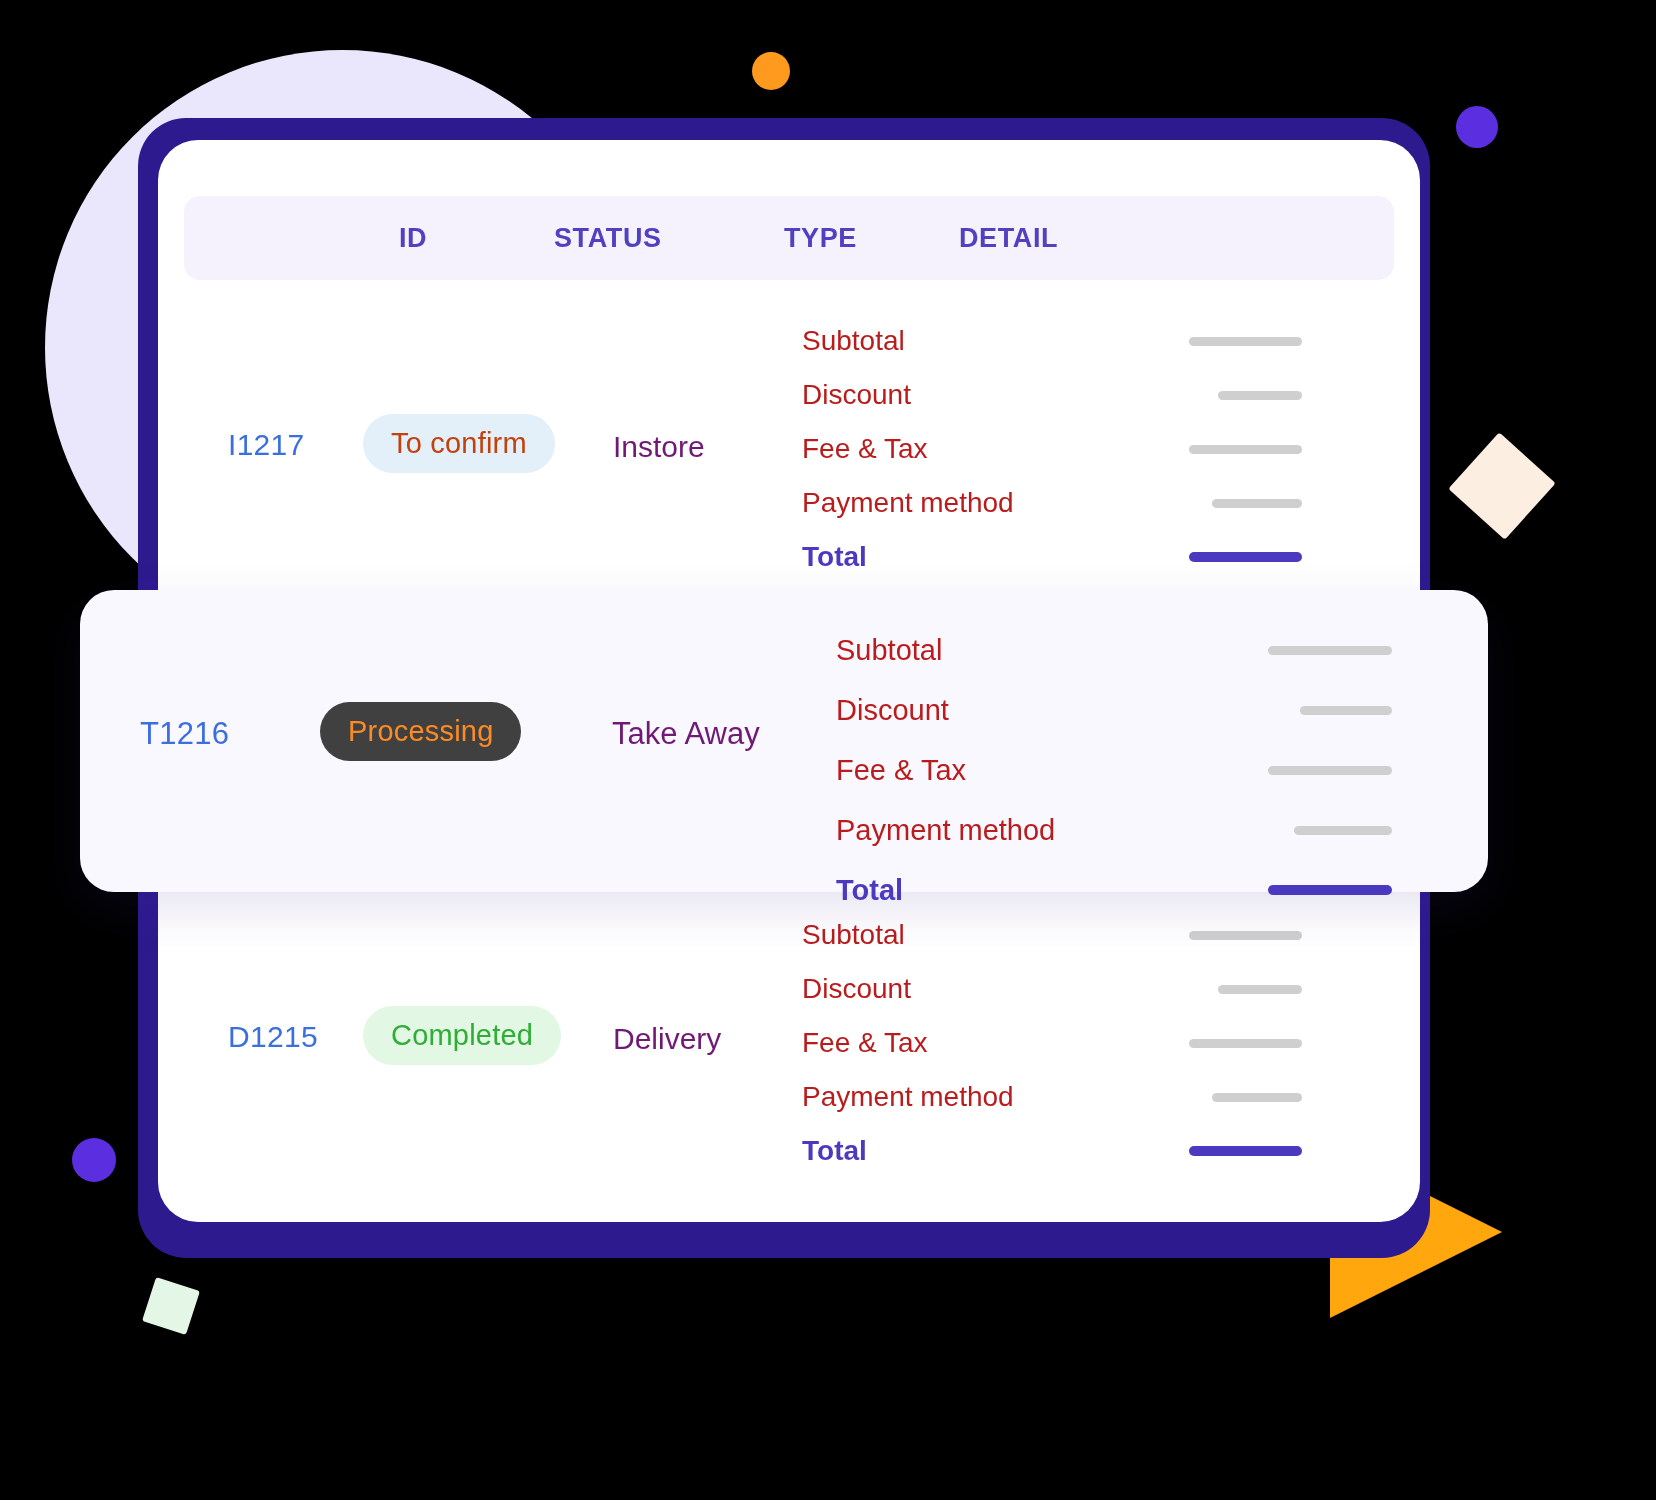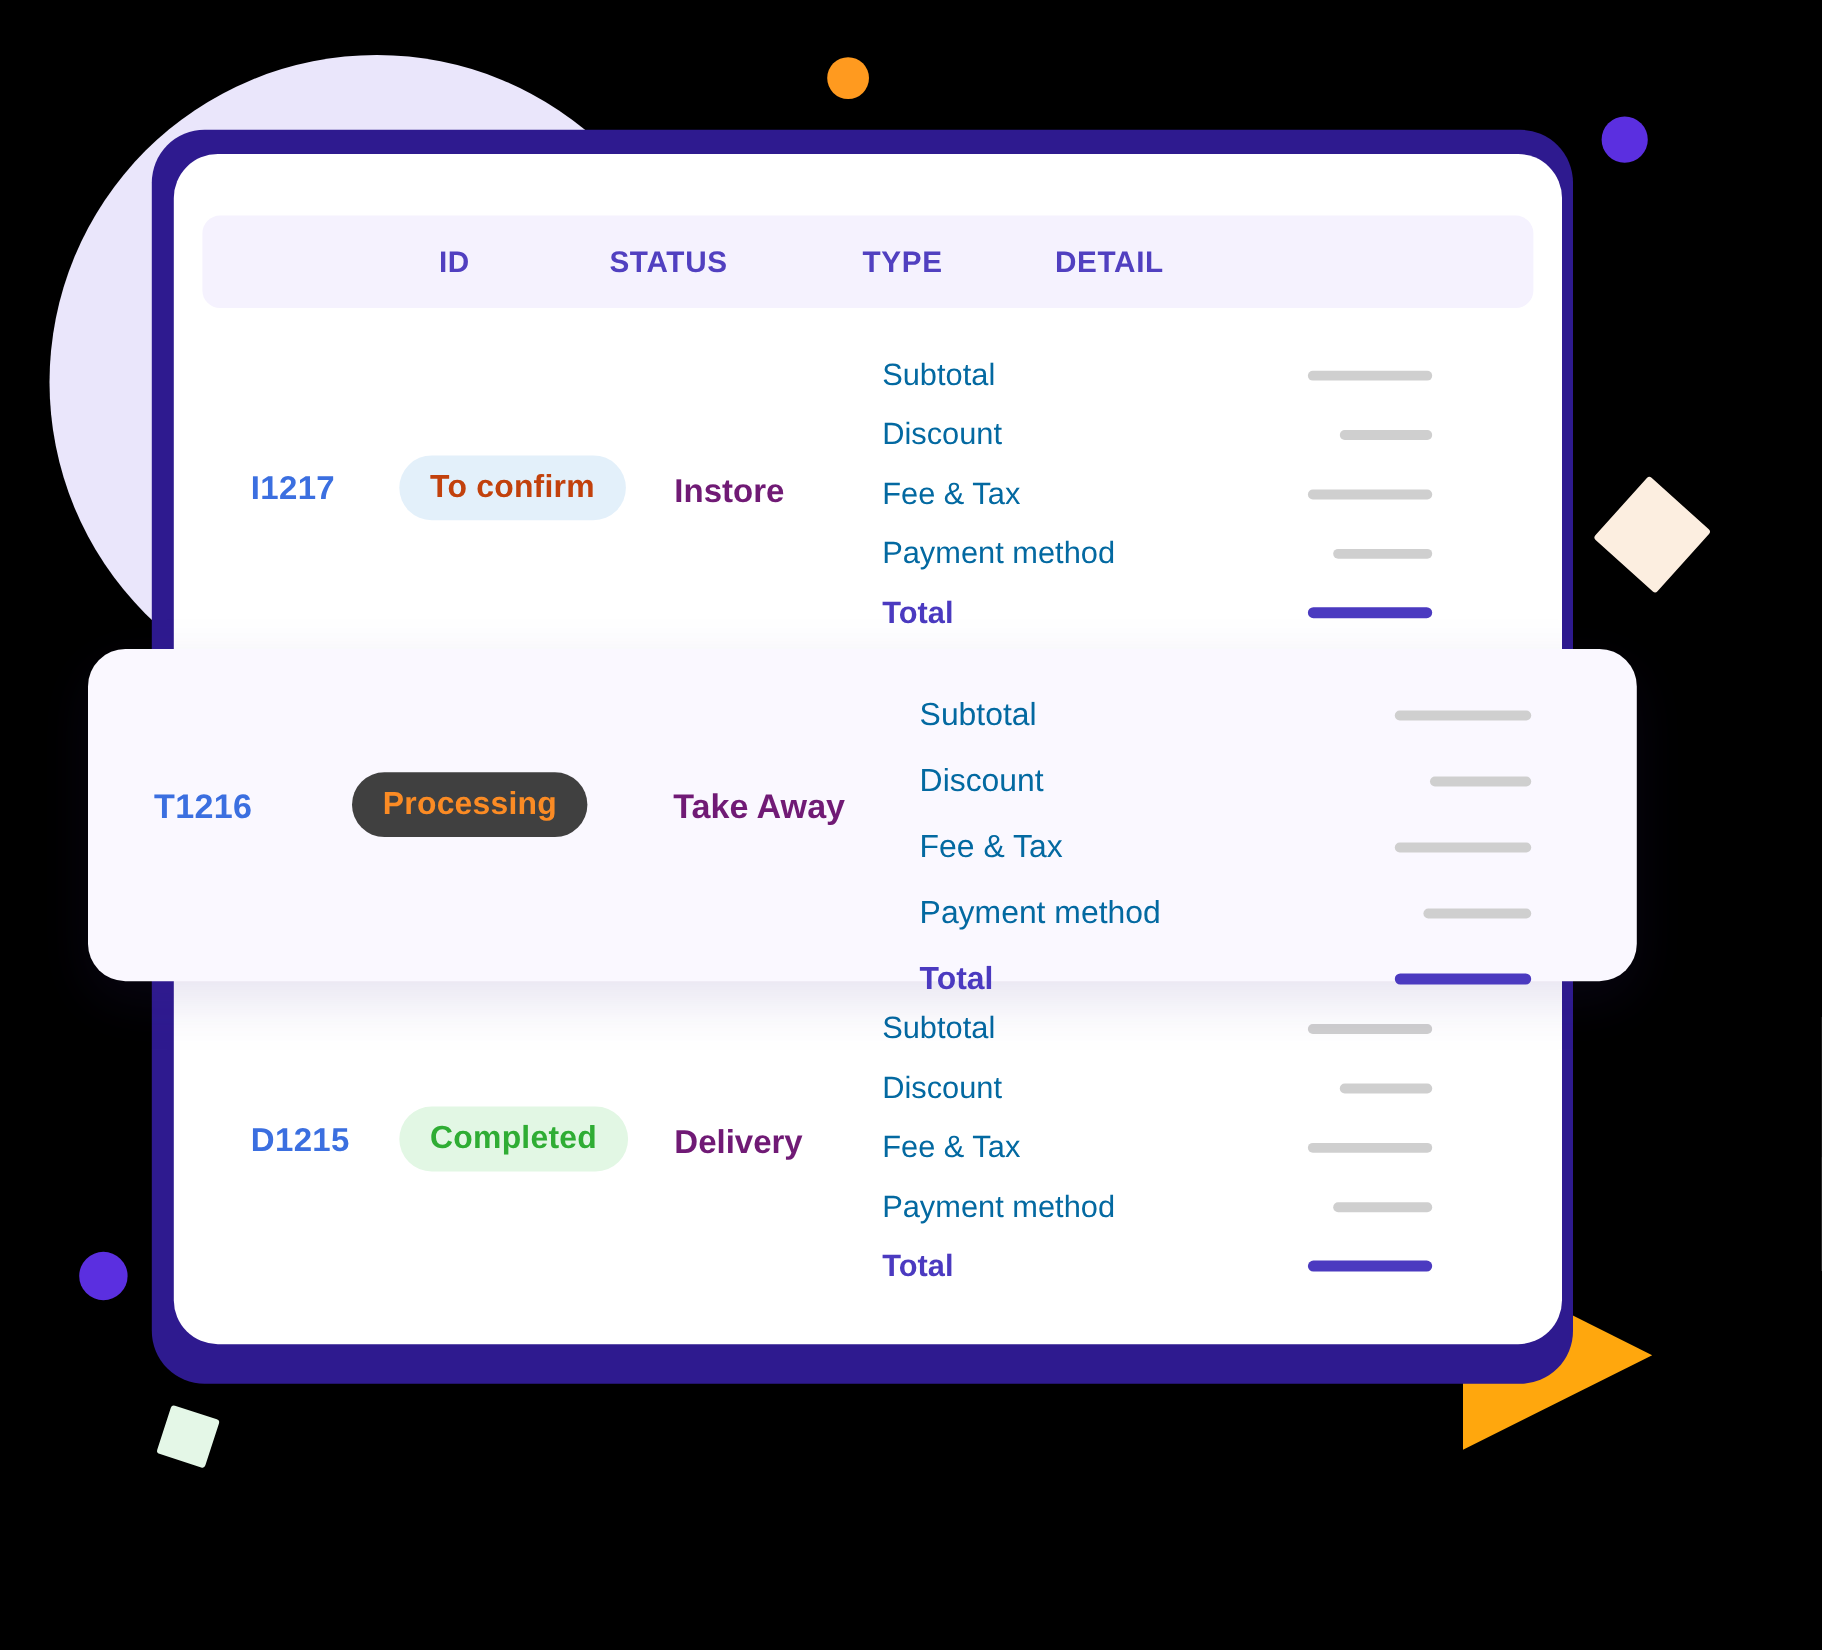--- a/index.html
+++ b/index.html
@@ -108,21 +108,21 @@
   .row {
     position: absolute;
     left: 0;
     width: 1262px;
     display: flex;
     align-items: center;
   }
   #row-1 { top: 158px; height: 300px; }
   #row-3 { top: 752px; height: 300px; }
 
-  .cell { position: absolute; font-weight: bold; }
+  .cell { position: absolute; }
   .cell-id {
     left: 70px;
     color: #3B6FE0;
     font-size: 30px;
     letter-spacing: 0.3px;
   }
   .cell-badge { left: 205px; }
   .badge {
     display: inline-block;
     padding: 13px 28px;
@@ -146,21 +146,21 @@
     left: 644px;
     width: 500px;
   }
   .detail-line {
     display: flex;
     align-items: center;
     justify-content: space-between;
     height: 54px;
   }
   .detail-label {
-    color: #0369a1;
+    color: #b91c1c;
     font-size: 28px;
     white-space: nowrap;
   }
   .detail-label.total {
     color: #4B3AC0;
     font-weight: 700;
   }
   .bar {
     height: 9px;
     border-radius: 6px;

